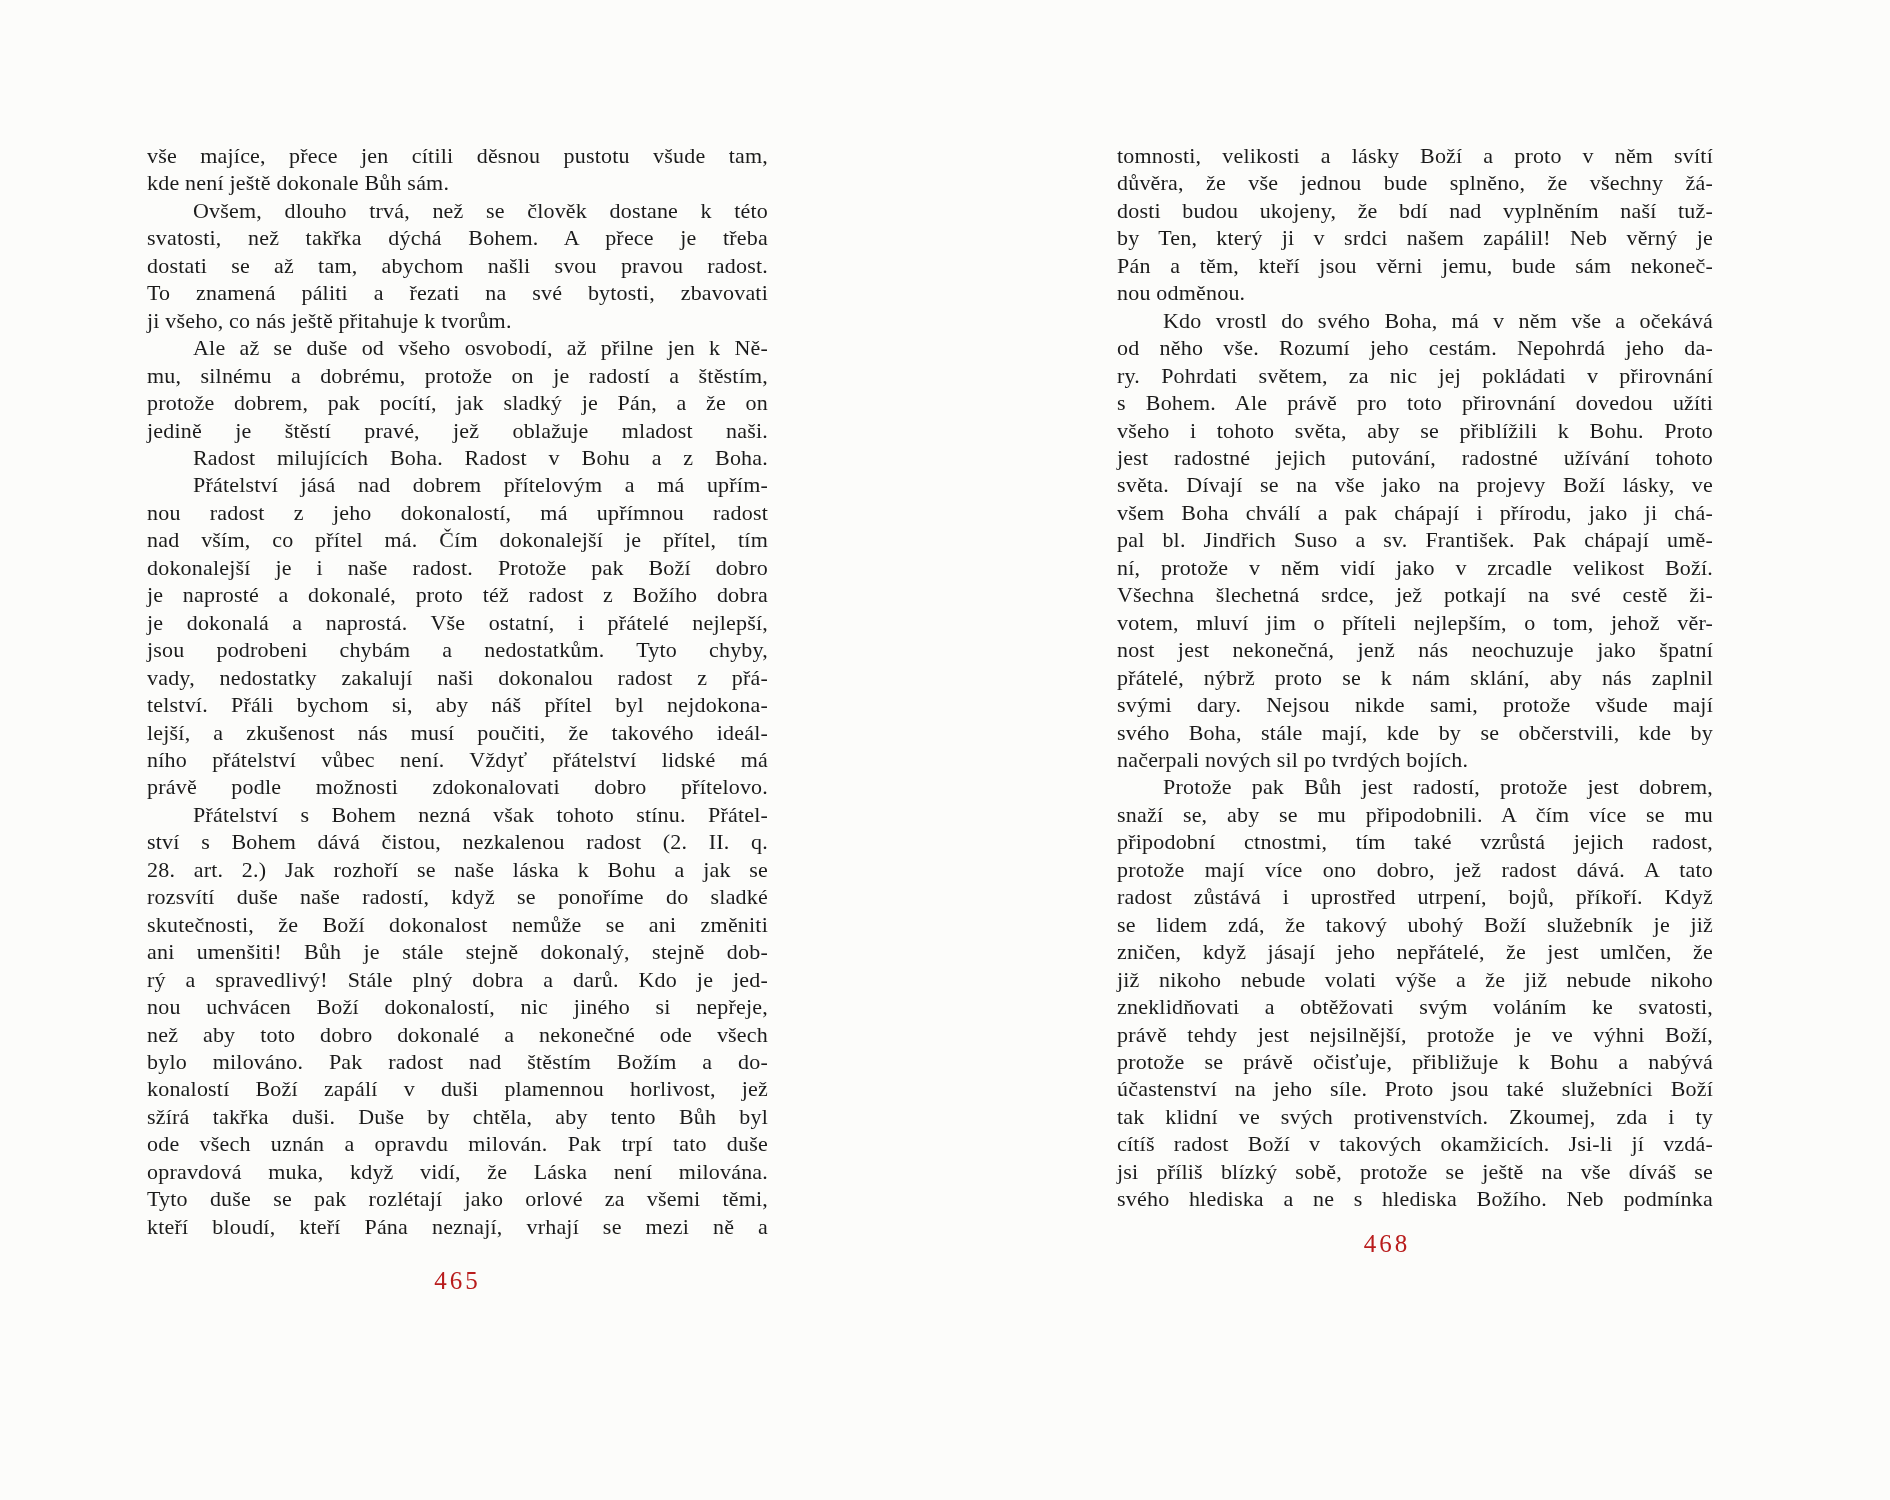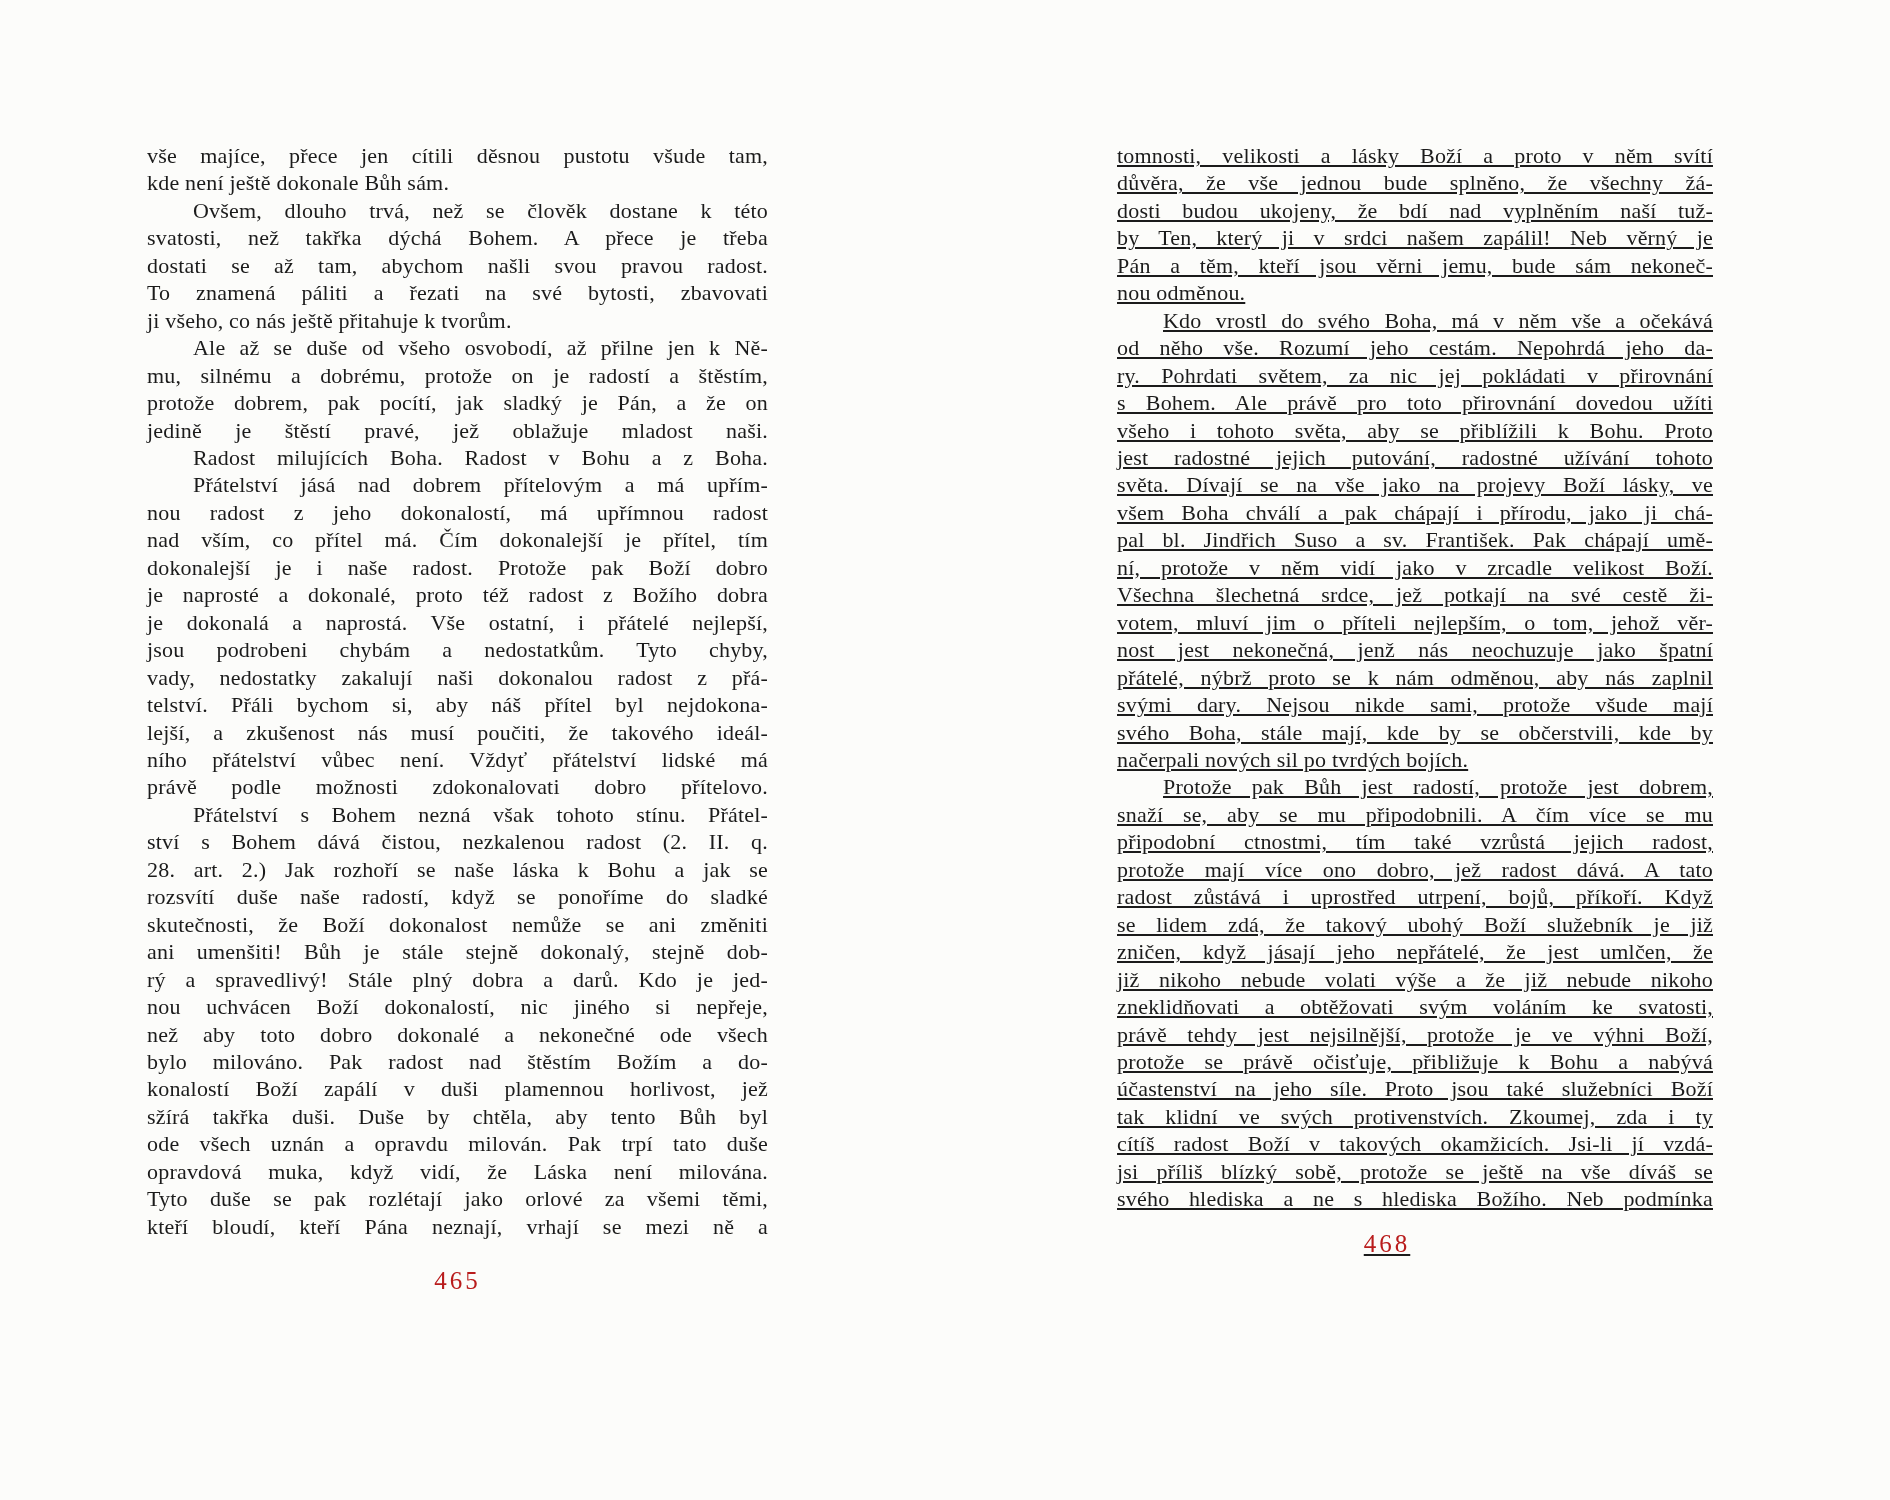--- a/index.html
+++ b/index.html
@@ -24,21 +24,20 @@
     position: absolute;
     top: 142px;
   }
   .page-left {
     left: 147px;
     width: 621px;
   }
   .page-right {
     left: 1117px;
     width: 596px;
-    text-decoration: underline;
   }
   .page-text .line {
     font-size: 22px;
     line-height: 27.45px;
     text-align: justify;
     text-align-last: justify;
     letter-spacing: 0.2px;
     white-space: nowrap;
   }
   
@@ -124,21 +123,21 @@
         <div class="line">s Bohem. Ale právě pro toto přirovnání dovedou užíti</div>
         <div class="line">všeho i tohoto světa, aby se přiblížili k Bohu. Proto</div>
         <div class="line">jest radostné jejich putování, radostné užívání tohoto</div>
         <div class="line">světa. Dívají se na vše jako na projevy Boží lásky, ve</div>
         <div class="line">všem Boha chválí a pak chápají i přírodu, jako ji chá-</div>
         <div class="line">pal bl. Jindřich Suso a sv. František. Pak chápají umě-</div>
         <div class="line">ní, protože v něm vidí jako v zrcadle velikost Boží.</div>
         <div class="line">Všechna šlechetná srdce, jež potkají na své cestě ži-</div>
         <div class="line">votem, mluví jim o příteli nejlepším, o tom, jehož věr-</div>
         <div class="line">nost jest nekonečná, jenž nás neochuzuje jako špatní</div>
-        <div class="line">přátelé, nýbrž proto se k nám odměnou, aby nás zaplnil</div>
+        <div class="line">přátelé, nýbrž proto se k nám sklání, aby nás zaplnil</div>
         <div class="line">svými dary. Nejsou nikde sami, protože všude mají</div>
         <div class="line">svého Boha, stále mají, kde by se občerstvili, kde by</div>
         <div class="line last">načerpali nových sil po tvrdých bojích.</div>
         <div class="line indent">Protože pak Bůh jest radostí, protože jest dobrem,</div>
         <div class="line">snaží se, aby se mu připodobnili. A čím více se mu</div>
         <div class="line">připodobní ctnostmi, tím také vzrůstá jejich radost,</div>
         <div class="line">protože mají více ono dobro, jež radost dává. A tato</div>
         <div class="line">radost zůstává i uprostřed utrpení, bojů, příkoří. Když</div>
         <div class="line">se lidem zdá, že takový ubohý Boží služebník je již</div>
         <div class="line">zničen, když jásají jeho nepřátelé, že jest umlčen, že</div>

